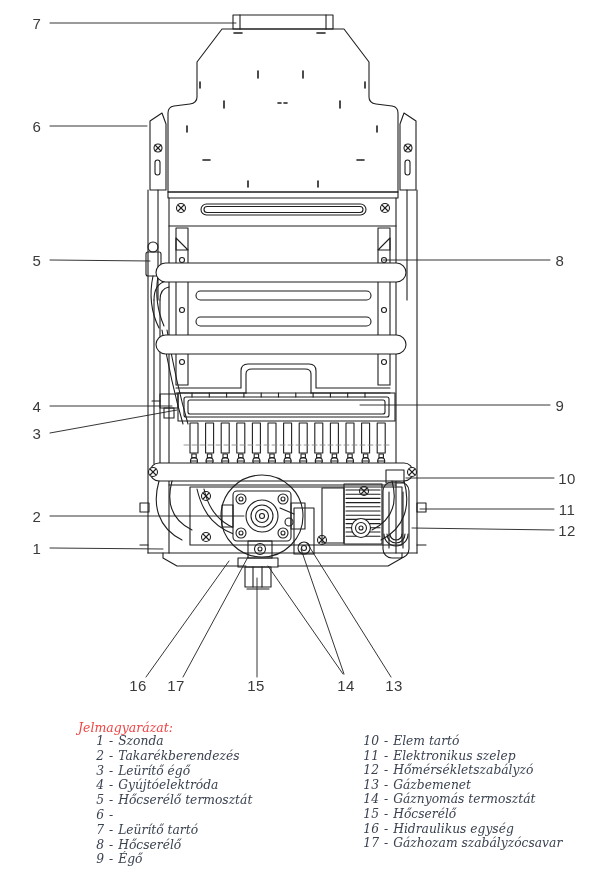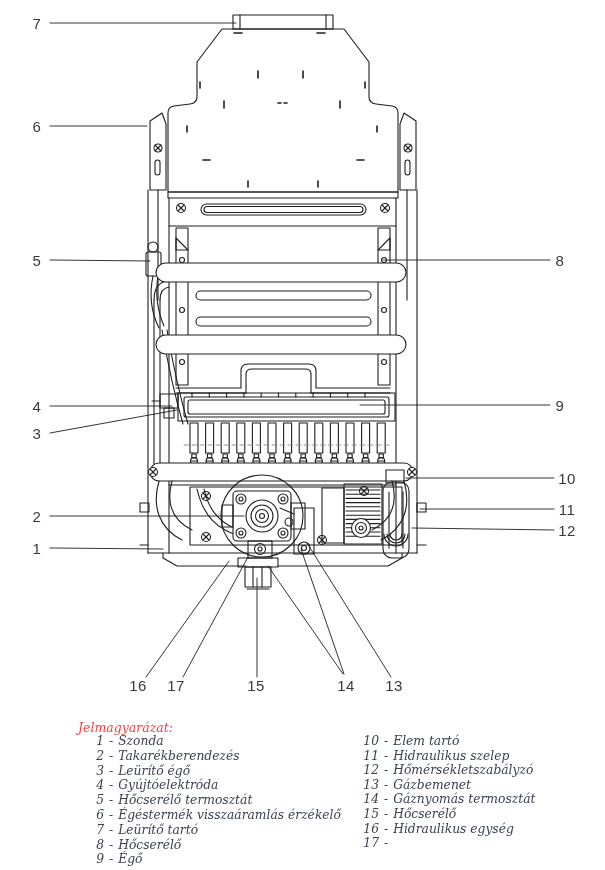--- a/index.html
+++ b/index.html
@@ -395,21 +395,20 @@
         <span class="t">Gyújtóelektróda</span>
       </div>
     <div class="leg-row">
         <span class="n">5</span>
         <span class="d">-</span>
         <span class="t">Hőcserélő termosztát</span>
       </div>
     <div class="leg-row">
         <span class="n">6</span>
         <span class="d">-</span>
-        <span class="t">Égéstermék visszaáramlás érzékelő</span>
       </div>
     <div class="leg-row">
         <span class="n">7</span>
         <span class="d">-</span>
         <span class="t">Leürítő tartó</span>
       </div>
     <div class="leg-row">
         <span class="n">8</span>
         <span class="d">-</span>
         <span class="t">Hőcserélő</span>
@@ -423,21 +422,21 @@
 
   <div class="leg-col leg-right">
     <div class="leg-row">
         <span class="n">10</span>
         <span class="d">-</span>
         <span class="t">Elem tartó</span>
       </div>
     <div class="leg-row">
         <span class="n">11</span>
         <span class="d">-</span>
-        <span class="t">Hidraulikus szelep</span>
+        <span class="t">Elektronikus szelep</span>
       </div>
     <div class="leg-row">
         <span class="n">12</span>
         <span class="d">-</span>
         <span class="t">Hőmérsékletszabályzó</span>
       </div>
     <div class="leg-row">
         <span class="n">13</span>
         <span class="d">-</span>
         <span class="t">Gázbemenet</span>
@@ -453,16 +452,17 @@
         <span class="t">Hőcserélő</span>
       </div>
     <div class="leg-row">
         <span class="n">16</span>
         <span class="d">-</span>
         <span class="t">Hidraulikus egység</span>
       </div>
     <div class="leg-row">
         <span class="n">17</span>
         <span class="d">-</span>
+        <span class="t">Gázhozam szabályzócsavar</span>
       </div>
   </div>
 
 </div>
 
 </body></html>

